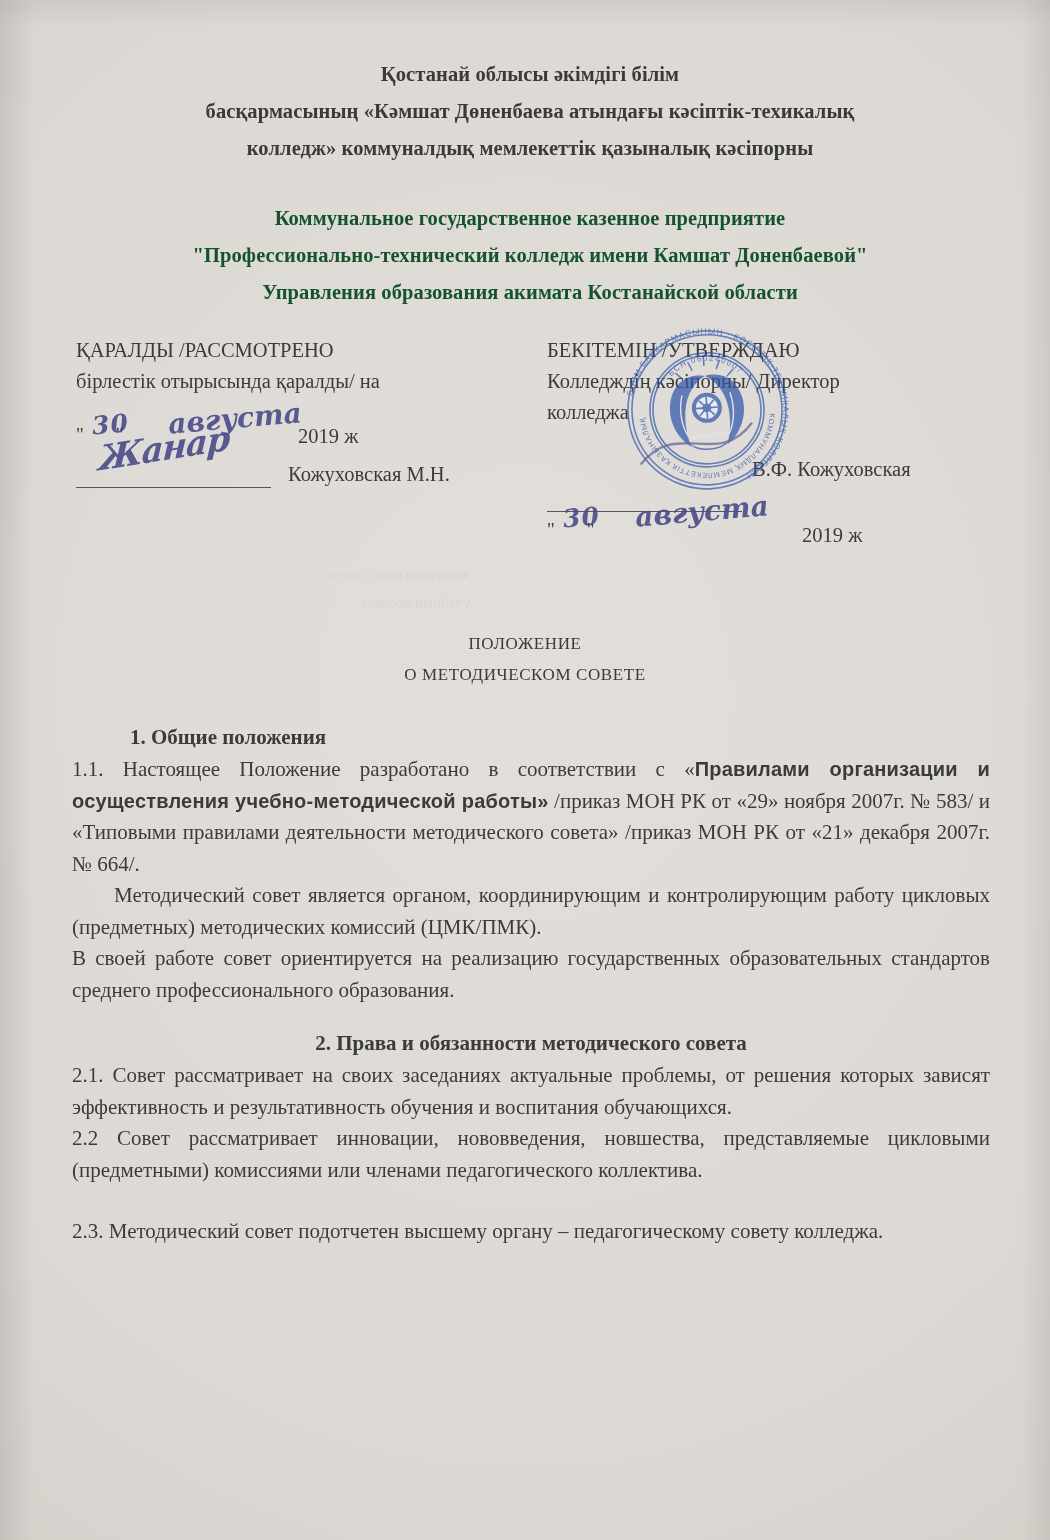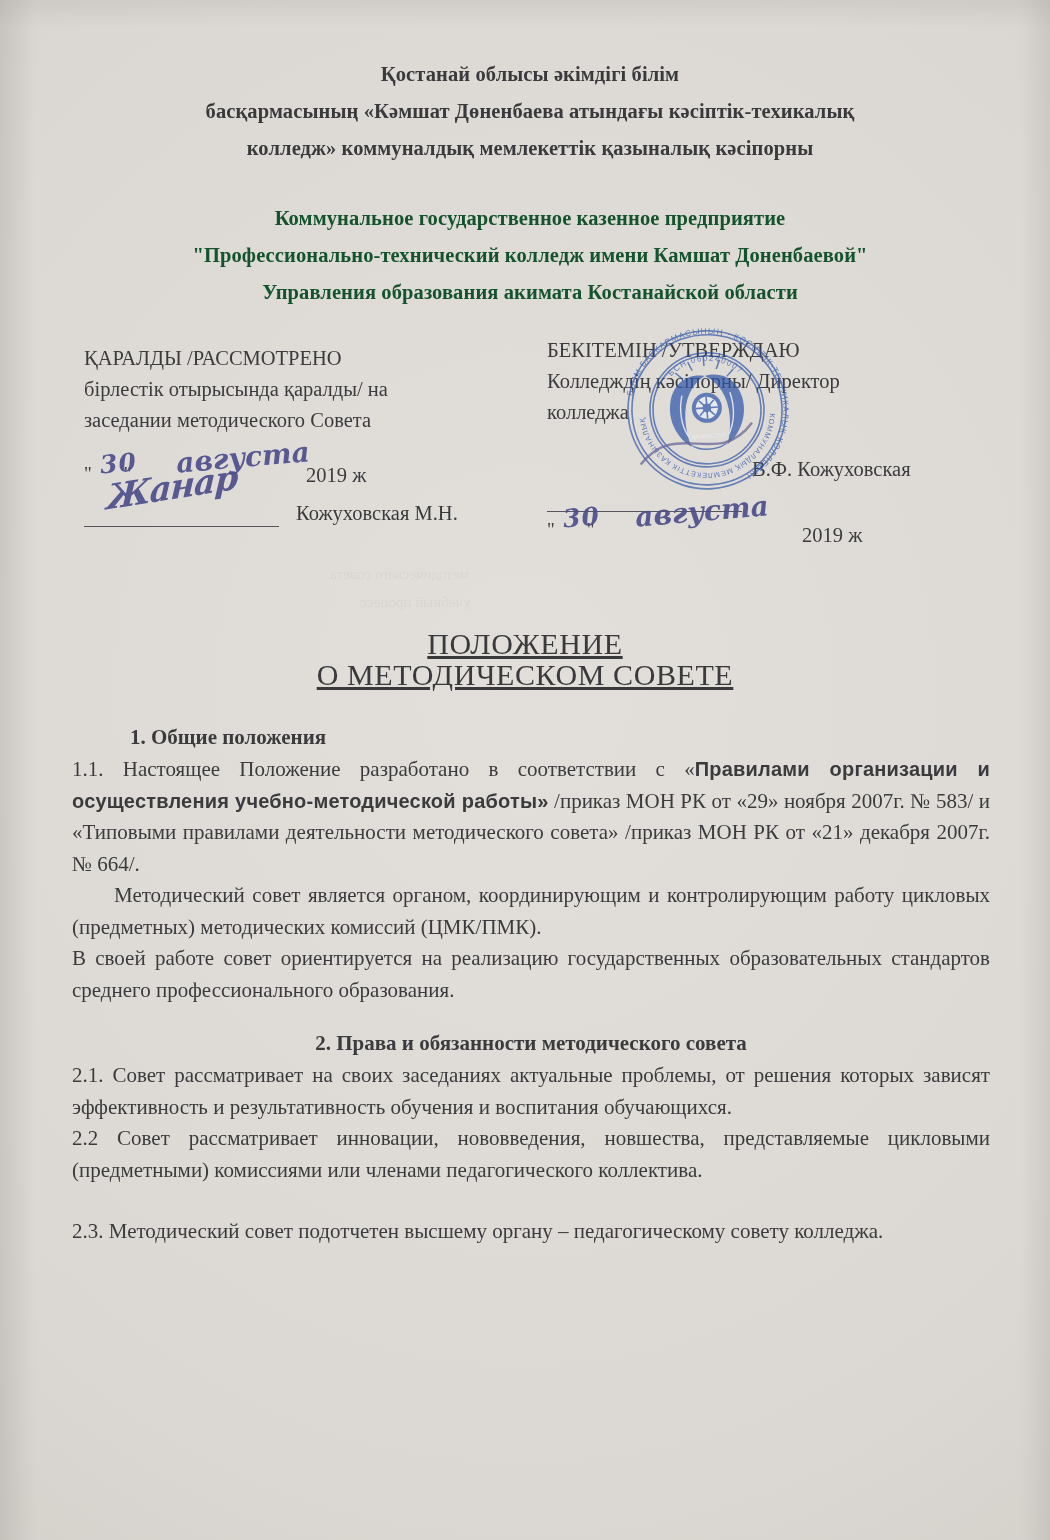--- a/index.html
+++ b/index.html
@@ -38,21 +38,21 @@
     font-family:"Liberation Serif", serif;
     font-weight:bold;font-size:20.5px;line-height:37px;
     color:#14532d;letter-spacing:.1px;
   }
   .hdr-kz{position:absolute;left:70px;right:60px;top:56px;}
   .hdr-ru{position:absolute;left:70px;right:60px;top:200px;}
 
   
   .approve{position:absolute;top:335px;left:0;right:0;height:215px;}
   .col{position:absolute;top:0;font-size:20.5px;line-height:31px;}
-  .col-left{left:84px;width:440px;margin-top:8px;}
+  .col-left{left:76px;width:440px;}
   .col-right{left:547px;width:465px;}
   .cap{white-space:nowrap;}
   .just{text-align:justify;text-align-last:left;}
   .just-r{text-align:justify;text-align-last:left;}
 
   .sigrow{position:relative;height:38px;}
   .sigline{
     position:absolute;left:0;bottom:9px;width:195px;height:0;
     border-bottom:1.4px solid #55555a;
   }
@@ -81,23 +81,22 @@
     position:absolute;left:617px;top:320px;width:175px;height:180px;
     transform:rotate(-4deg);
     opacity:.82;
     pointer-events:none;
   }
 
   
   .doc-title{
     position:absolute;left:0;right:0;top:628px;
     text-align:center;
-    font-size:30px;line-height:31px;letter-spacing:.6px;
+    font-size:17px;line-height:31px;letter-spacing:.6px;
     color:#3a3a3c;
-    text-decoration:underline;
   }
 
   
   .body{position:absolute;left:72px;right:60px;top:722px;}
   .h-sec{
     font-family:"Liberation Serif", serif;
     font-weight:bold;font-size:21px;line-height:30px;
     margin:0 0 2px 0;
   }
   .h-sec.c{text-align:center;}
@@ -144,21 +143,20 @@
     <div>Коммунальное государственное казенное предприятие</div>
     <div>"Профессионально-технический колледж имени Камшат Доненбаевой"</div>
     <div>Управления образования акимата Костанайской области</div>
   </div>
 
   <div class="approve">
 
     <div class="col col-left">
       <div class="cap">ҚАРАЛДЫ /РАССМОТРЕНО</div>
       <div class="just">бірлестік отырысында қаралды/ на</div>
-      <div>заседании методического Совета</div>
 
       <div style="height:22px"></div>
       <div class="sigrow" style="height:36px">
         <span class="datequote">"</span><span class="hw" style="left:16px;top:-10px;font-size:25px">30</span><span class="datequote" style="margin-left:32px">"</span>
         <span class="hw" style="left:92px;top:-16px;font-size:28px;letter-spacing:0px">августа</span>
         <span class="yr" style="position:absolute;left:222px;top:2px">2019 ж</span>
       </div>
 
       <div class="sigrow" style="height:42px">
         <span class="sigline"></span>

